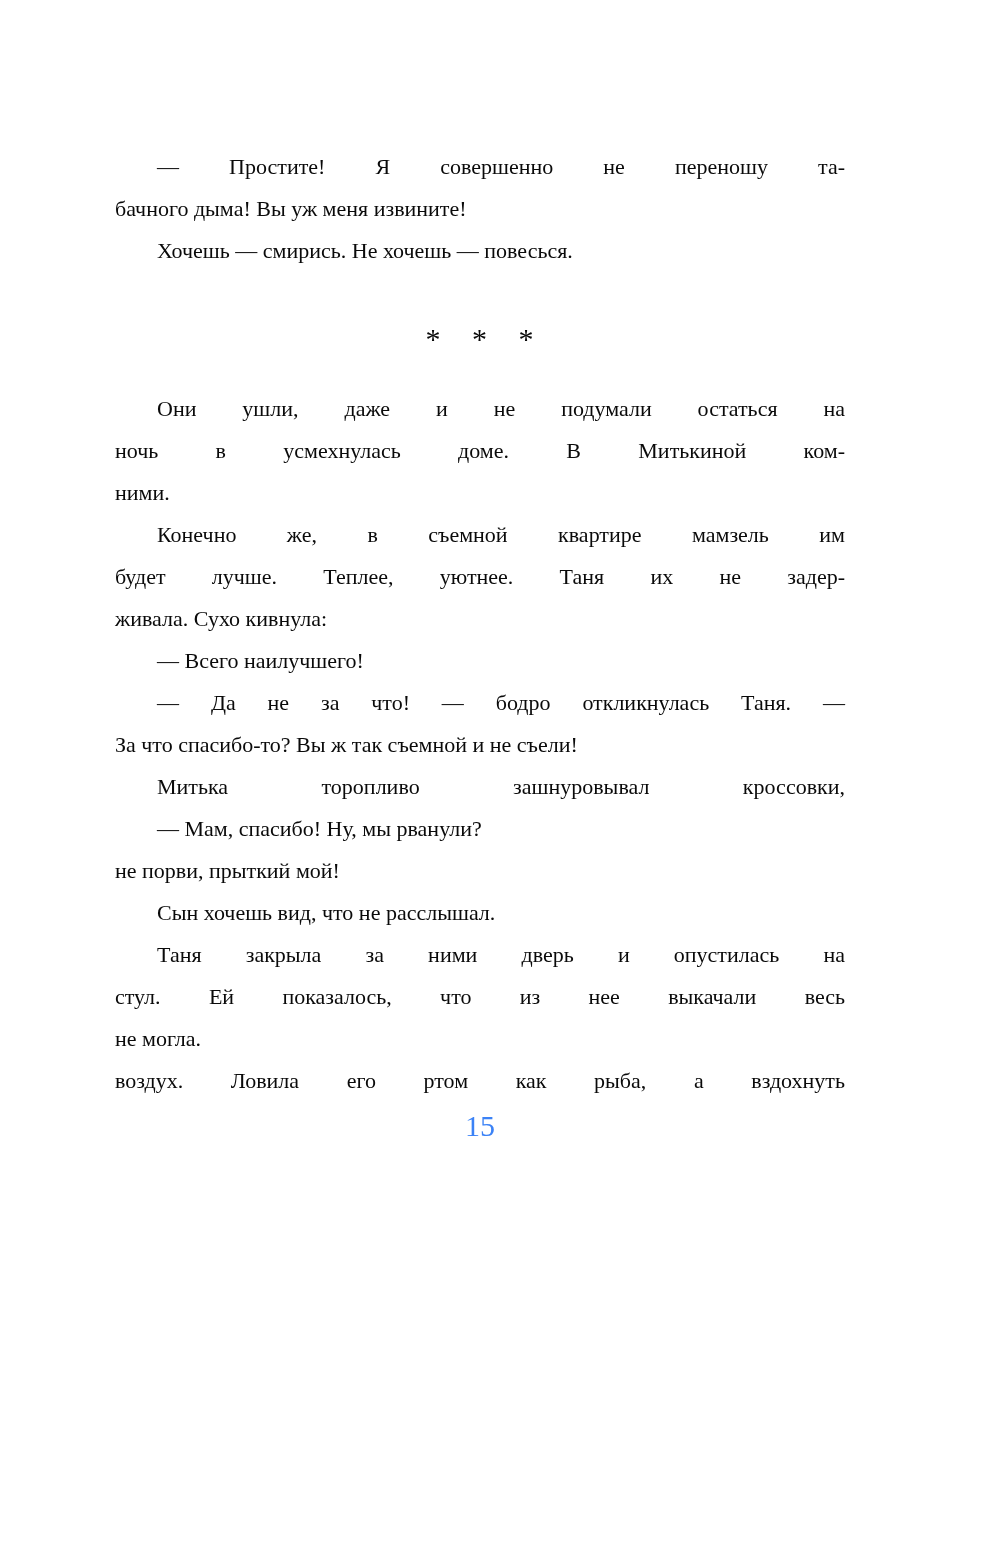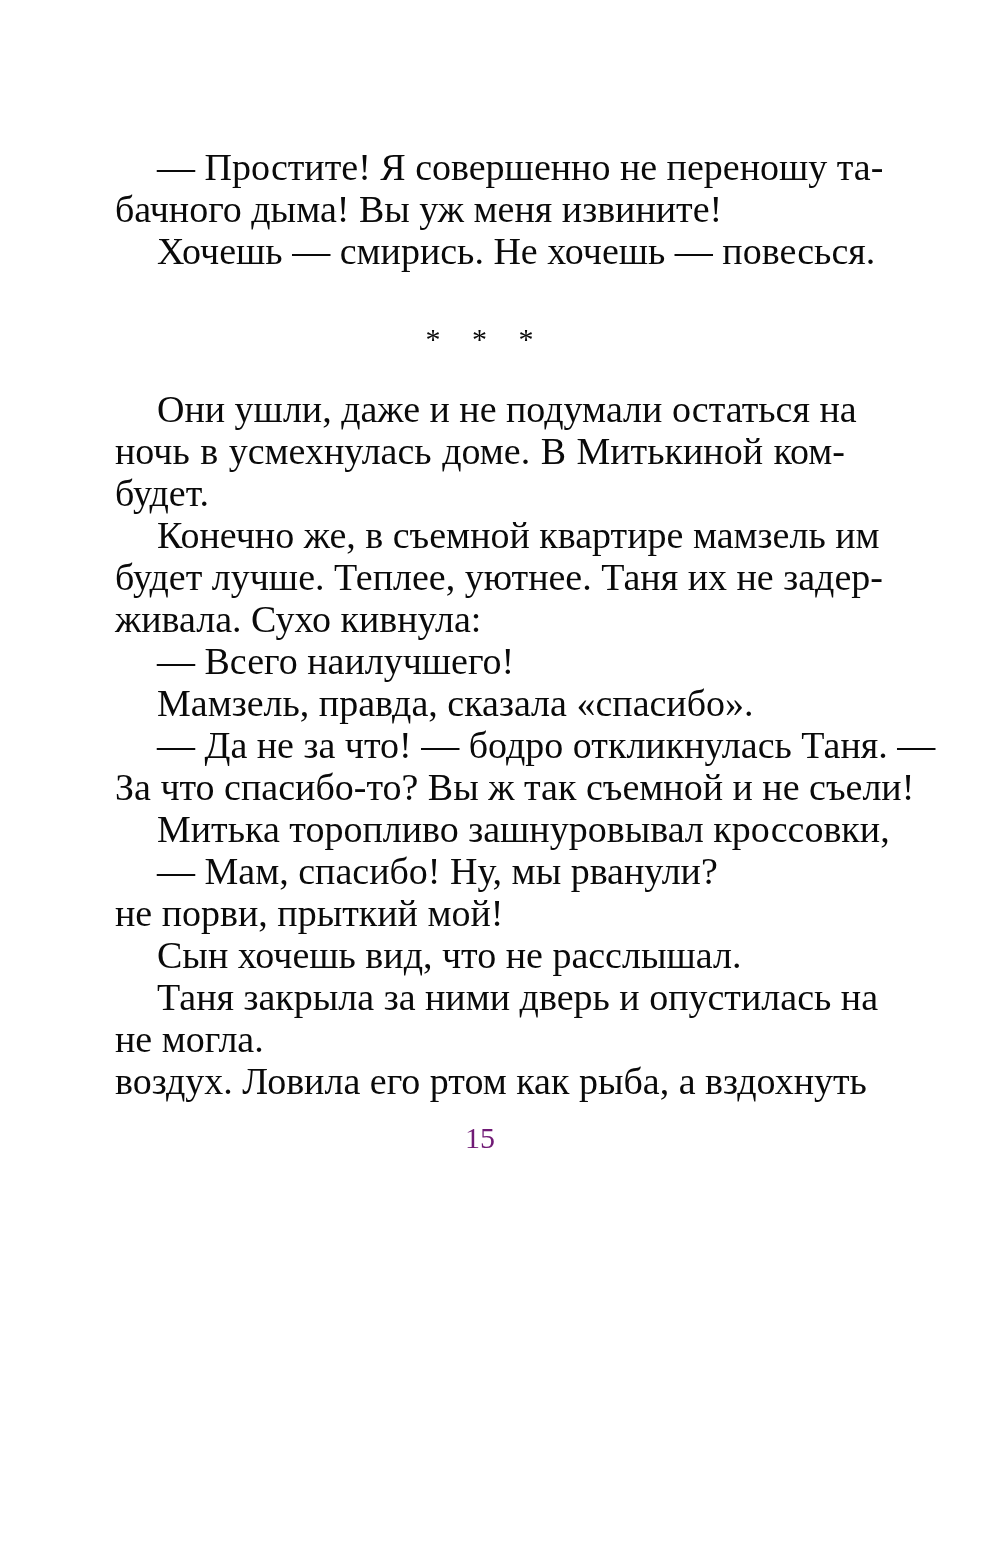--- a/index.html
+++ b/index.html
@@ -19,21 +19,21 @@
     overflow: hidden;
   }
   .text-block {
     width: 730px;
   }
   .paragraph {
     margin: 0;
     padding: 0;
   }
   .line {
-    font-size: 38px;
+    font-size: 22px;
     line-height: 42px;
     text-align: justify;
     text-align-last: justify;
     -moz-text-align-last: justify;
     white-space: nowrap;
   }
   .line.last {
     text-align-last: left;
     -moz-text-align-last: left;
   }
@@ -44,72 +44,70 @@
     font-size: 30px;
     line-height: 42px;
     margin: 46px 0 28px 0;
     text-align: center;
     word-spacing: 22px;
     letter-spacing: 1px;
     color: #0a0a0a;
   }
   .page-number {
     width: 730px;
-    margin-top: 16px;
+    margin-top: 4px;
     text-align: center;
     font-size: 30px;
     line-height: 40px;
-    color: #701a75;
+    color: #3b82f6;
   }
 </style>
 </head>
 <body>
 
 <div class="book-page">
   <div class="text-block">
       <div class="paragraph">
         <div class="line first">— Простите! Я совершенно не переношу та-</div>
         <div class="line last">бачного дыма! Вы уж меня извините!</div>
       </div>
       <div class="paragraph">
         <div class="line first last">Хочешь — смирись. Не хочешь — повесься.</div>
       </div>
       <div class="separator">* * *</div>
       <div class="paragraph">
         <div class="line first">Они ушли, даже и не подумали остаться на</div>
         <div class="line">ночь в усмехнулась доме. В Митькиной ком-</div>
-        <div class="line last">будет.</div>
+        <div class="line last">ними.</div>
       </div>
       <div class="paragraph">
         <div class="line first">Конечно же, в съемной квартире мамзель им</div>
         <div class="line">будет лучше. Теплее, уютнее. Таня их не задер-</div>
         <div class="line last">живала. Сухо кивнула:</div>
       </div>
       <div class="paragraph">
         <div class="line first last">— Всего наилучшего!</div>
-      </div>
-      <div class="paragraph">
-        <div class="line first last">Мамзель, правда, сказала «спасибо».</div>
       </div>
       <div class="paragraph">
         <div class="line first">— Да не за что! — бодро откликнулась Таня. —</div>
         <div class="line last">За что спасибо-то? Вы ж так съемной и не съели!</div>
       </div>
       <div class="paragraph">
         <div class="line first">Митька торопливо зашнуровывал кроссовки,</div>
       </div>
       <div class="paragraph">
         <div class="line first last">— Мам, спасибо! Ну, мы рванули?</div>
       </div>
       <div class="paragraph">
         <div class="line last">не порви, прыткий мой!</div>
       </div>
       <div class="paragraph">
         <div class="line first last">Сын хочешь вид, что не расслышал.</div>
       </div>
       <div class="paragraph">
         <div class="line first">Таня закрыла за ними дверь и опустилась на</div>
+        <div class="line">стул. Ей показалось, что из нее выкачали весь</div>
         <div class="line last">не могла.</div>
         <div class="line">воздух. Ловила его ртом как рыба, а вздохнуть</div>
       </div>
     </div>
   <div class="page-number">15</div>
 </div>
 
 </body></html>

